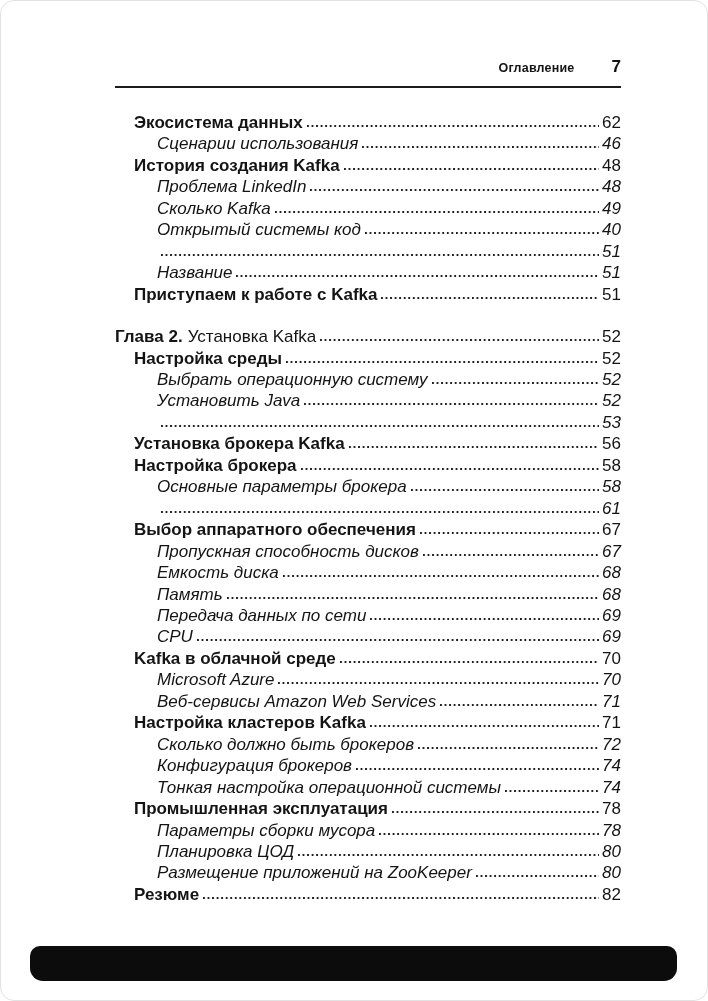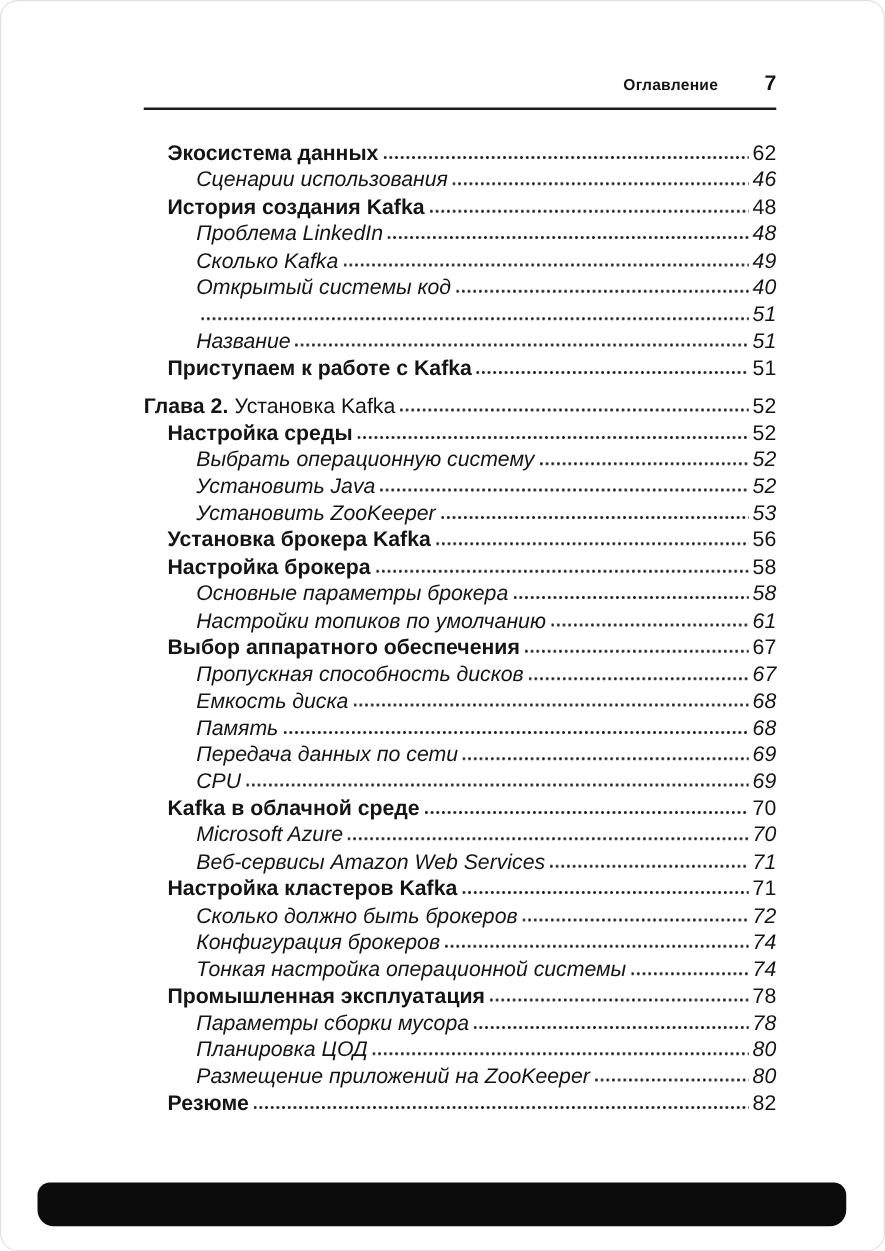--- a/index.html
+++ b/index.html
@@ -44,21 +44,21 @@
     font-size: 17px;
   }
   .toc-row {
     display: flex;
     align-items: baseline;
     line-height: 21.45px;
     white-space: nowrap;
   }
   .toc-row.level-1 { padding-left: 19px; }
   .toc-row.level-2 { padding-left: 42px; font-style: italic; }
-  .toc-row.gap-before { margin-top: 9px; }
+  .toc-row.gap-before { margin-top: 21px; }
   .toc-chapter-label {
     font-weight: 700;
     margin-right: 5px;
   }
   .toc-chapter-label:empty { display: none; margin: 0; }
   .level-1 .toc-title { font-weight: 700; }
   .toc-leader {
     flex: 1;
     height: 4px;
     margin: 0 3px 0 4px;
@@ -159,21 +159,20 @@
     <span class="toc-page">52</span>
   </div>
         <div class="toc-row level-2">
 
     <span class="toc-title">Установить Java</span>
     <span class="toc-leader"></span>
     <span class="toc-page">52</span>
   </div>
         <div class="toc-row level-2">
 
-    <span class="toc-title">Установить ZooKeeper</span>
     <span class="toc-leader"></span>
     <span class="toc-page">53</span>
   </div>
         <div class="toc-row level-1">
 
     <span class="toc-title">Установка брокера Kafka</span>
     <span class="toc-leader"></span>
     <span class="toc-page">56</span>
   </div>
         <div class="toc-row level-1">
@@ -183,21 +182,20 @@
     <span class="toc-page">58</span>
   </div>
         <div class="toc-row level-2">
 
     <span class="toc-title">Основные параметры брокера</span>
     <span class="toc-leader"></span>
     <span class="toc-page">58</span>
   </div>
         <div class="toc-row level-2">
 
-    <span class="toc-title">Настройки топиков по умолчанию</span>
     <span class="toc-leader"></span>
     <span class="toc-page">61</span>
   </div>
         <div class="toc-row level-1">
 
     <span class="toc-title">Выбор аппаратного обеспечения</span>
     <span class="toc-leader"></span>
     <span class="toc-page">67</span>
   </div>
         <div class="toc-row level-2">

